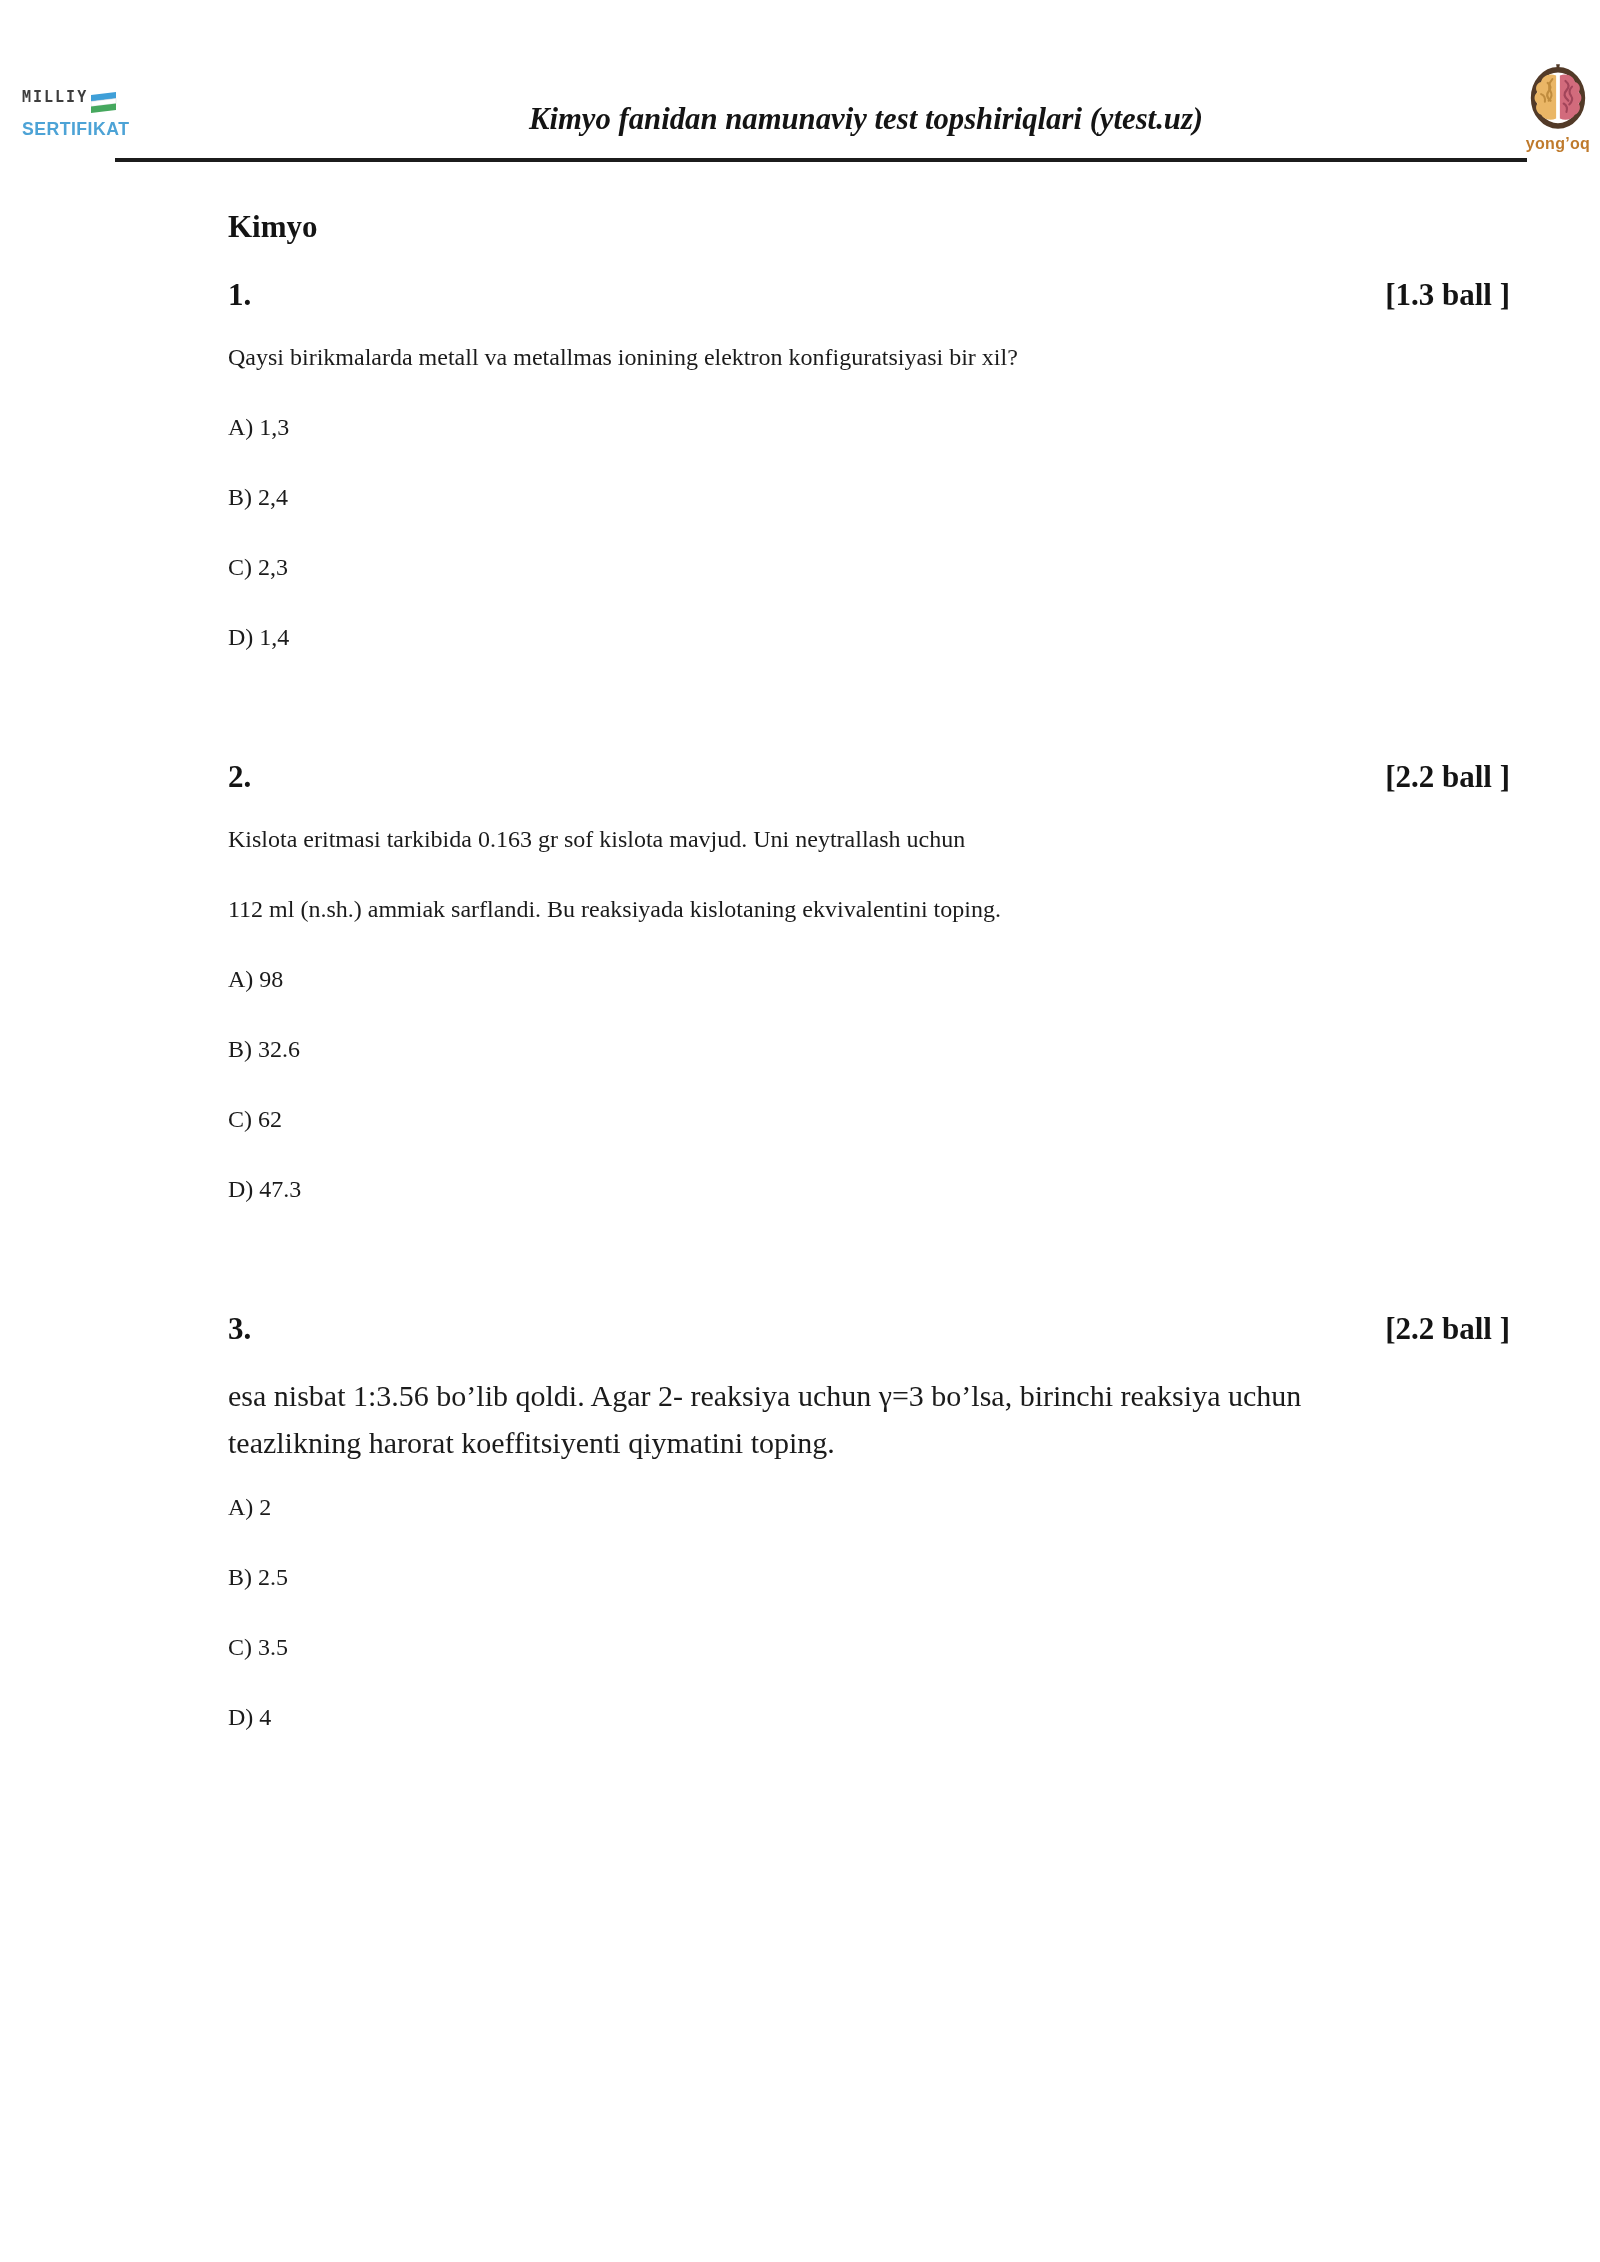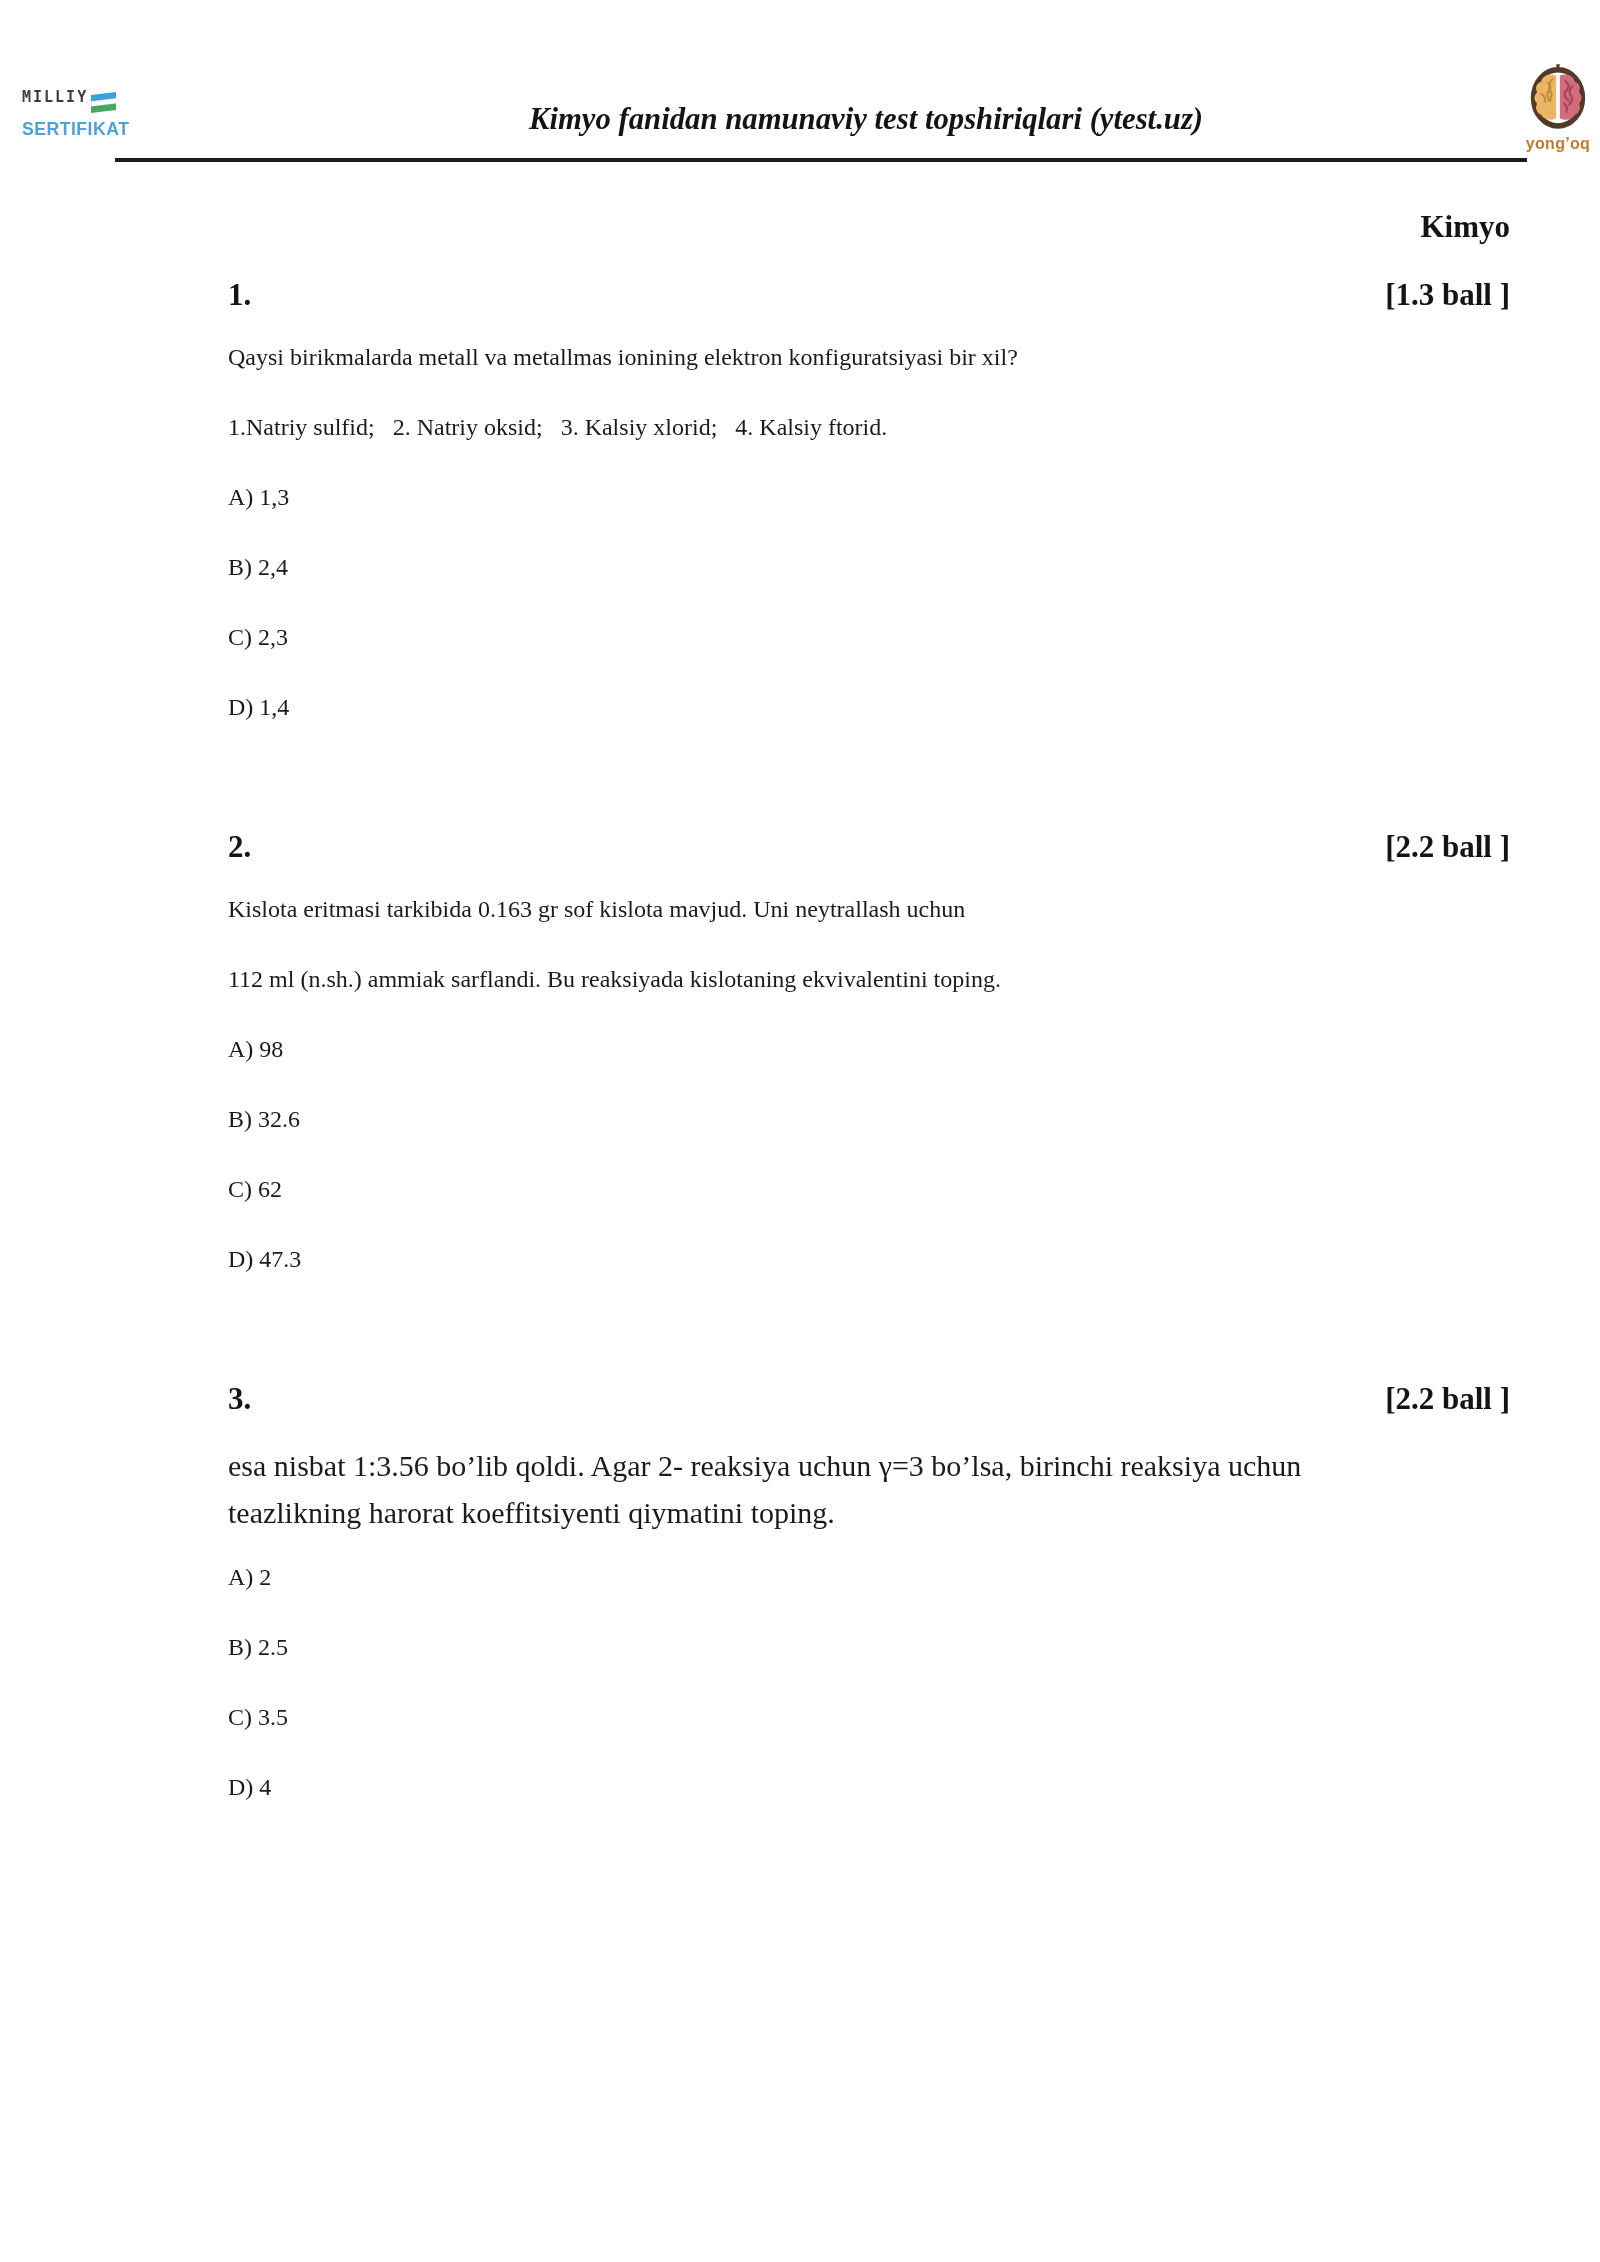--- a/index.html
+++ b/index.html
@@ -48,21 +48,21 @@
 
   .header-rule {
     position:absolute; top:158px; left:115px; width:1412px; height:4px;
     background:#1c1c1c;
   }
 
   
   .main { margin-left:228px; width:1282px; padding-top:46px; }
 
   .page-title {
-    text-align:right; font-weight:bold; font-size:31px; line-height:38px;
+    text-align:left; font-weight:bold; font-size:31px; line-height:38px;
     color:#141414;
   }
 
   .question { margin-top:30px; }
   .question + .question { margin-top:102px; }
 
   .q-head {
     display:flex; justify-content:space-between; align-items:baseline;
     font-weight:bold; font-size:31px; line-height:38px; color:#141414;
   }
@@ -126,21 +126,20 @@
 <div class="main">
 
   <h1 class="page-title">Kimyo</h1>
 
   <div class="question">
     <div class="q-head">
       <span>1.</span>
       <span>[1.3 ball ]</span>
     </div>
     <div class="q-line">Qaysi birikmalarda metall va metallmas ionining elektron konfiguratsiyasi bir xil?</div>
-    <div class="q-line">1.Natriy sulfid;   2. Natriy oksid;   3. Kalsiy xlorid;   4. Kalsiy ftorid.</div>
     <div class="option">A) 1,3</div>
     <div class="option">B) 2,4</div>
     <div class="option">C) 2,3</div>
     <div class="option">D) 1,4</div>
   </div>
 
   <div class="question">
     <div class="q-head">
       <span>2.</span>
       <span>[2.2 ball ]</span>

